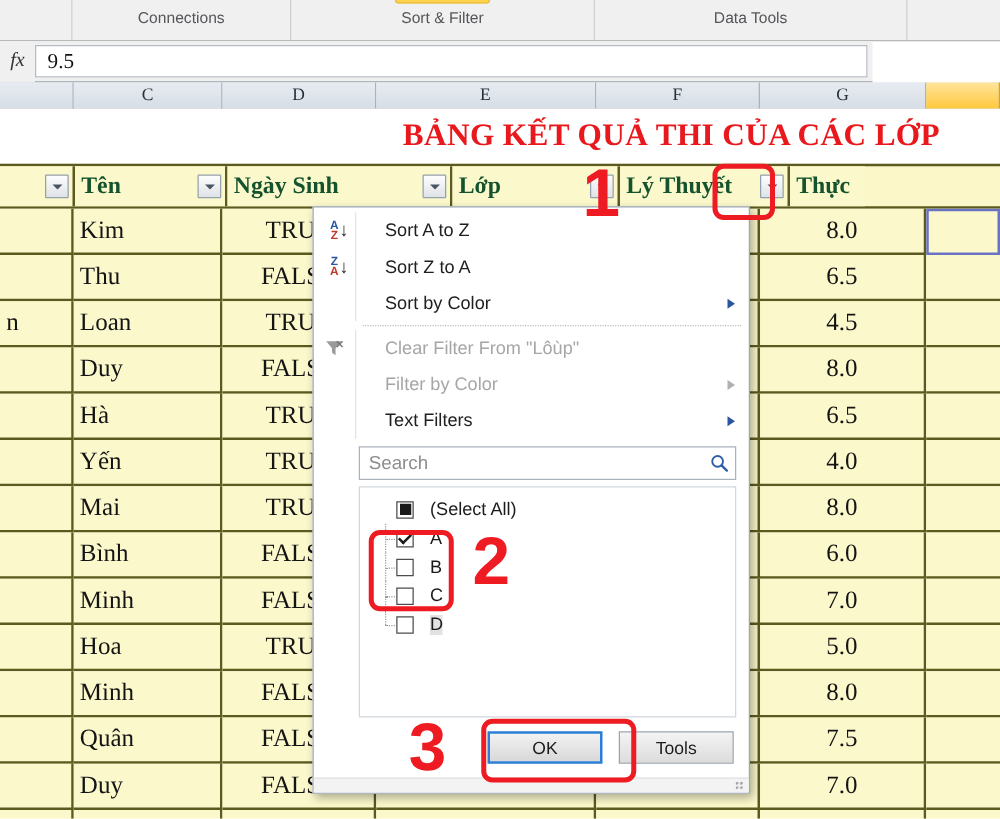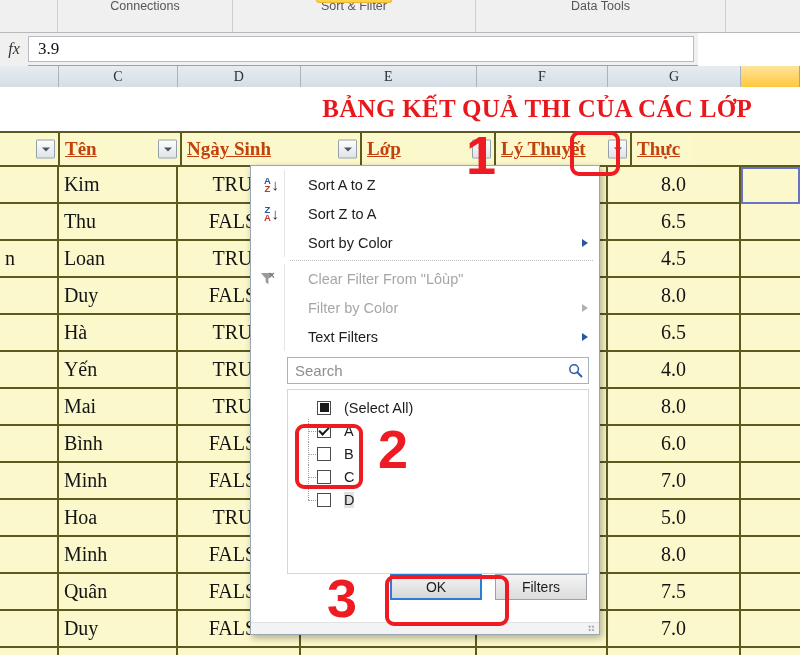--- a/index.html
+++ b/index.html
@@ -15,21 +15,21 @@
   
   #ribbon {
     position: absolute; left: 0; top: 0; width: 800px; height: 33px;
     background: #f0f0f0;
     border-bottom: 1px solid #b8b8b8;
     display: flex;
     align-items: flex-end;
   }
   .ribbon-group {
     height: 33px;
-    display: flex; align-items: flex-start; justify-content: center;
+    display: flex; align-items: center; justify-content: center;
     border-right: 1px solid #cfcfcf;
     position: relative;
     padding-bottom: 3px;
   }
   .ribbon-group-label {
     font-size: 12.5px; color: #55565a;
     font-family: "Liberation Sans", sans-serif;
   }
   .ribbon-g1 { width: 58px; }
   .ribbon-g2 { width: 175px; }
@@ -127,23 +127,22 @@
     border-right: 2px solid #5c5a1e;
     display: flex; align-items: center;
     position: relative;
     padding-left: 5px;
     overflow: hidden;
   }
   .th-label {
     font-family: "Liberation Serif", serif;
     font-weight: bold;
     font-size: 19px;
-    color: #c2410c;
+    color: #14532d;
     white-space: nowrap;
-    text-decoration: underline;
   }
   .filter-btn {
     position: absolute;
     right: 3px; top: 50%; transform: translateY(-50%);
     width: 19px; height: 19px;
     background: linear-gradient(#fdfdfd, #dfe3e8);
     border: 1px solid #93a0ae;
     border-radius: 1px;
     display: flex; align-items: center; justify-content: center;
   }
@@ -323,21 +322,21 @@
     font-size: 14.5px;
     color: #1b1b1b;
     margin-left: 13px;
     white-space: nowrap;
   }
   .list-label.focused { background: #e2e2e2; }
 
   
   #panel-buttons {
     height: 48px;
-    display: flex; align-items: flex-start; justify-content: flex-end;
+    display: flex; align-items: center; justify-content: flex-end;
     padding-right: 12px;
     gap: 13px;
   }
   .dlg-btn {
     width: 92px; height: 26px;
     background: linear-gradient(#f4f4f4, #dcdcdc);
     border: 1px solid #9ba4ae;
     display: flex; align-items: center; justify-content: center;
     font-family: "Liberation Sans", sans-serif;
     font-size: 14px;
@@ -397,21 +396,21 @@
     <span class="ribbon-group-label">Sort &amp; Filter</span>
   </div>
   <div class="ribbon-group ribbon-g4">
     <span class="ribbon-group-label">Data Tools</span>
   </div>
   <div class="ribbon-group ribbon-g5"></div>
 </div>
 
 <div id="formula-bar">
   <div id="fx-zone">fx</div>
-  <div id="formula-input">3.9</div>
+  <div id="formula-input">9.5</div>
 </div>
 
 <div id="col-header">
   <div class="col-head c-a"></div>
   <div class="col-head c-b">C</div>
   <div class="col-head c-c">D</div>
   <div class="col-head c-d">E</div>
   <div class="col-head c-e">F</div>
   <div class="col-head c-f">G</div>
   <div class="col-head c-g active"></div>
@@ -682,21 +681,21 @@
       <div class="list-item">
         <span class="tree-line" style="bottom: 50%;"></span>
         <span class="tree-stub"></span>
         <span class="cb"></span>
         <span class="list-label focused">D</span>
       </div>
     </div>
 
   <div id="panel-buttons">
     <div class="dlg-btn default">OK</div>
-    <div class="dlg-btn">Filters</div>
+    <div class="dlg-btn">Tools</div>
   </div>
   <div id="panel-grip"></div>
 </div>
 
 <div class="anno-num" id="anno-1">1</div>
 <div class="anno-rect" id="rect-1"></div>
 <div class="anno-num" id="anno-2">2</div>
 <div class="anno-rect" id="rect-2"></div>
 <div class="anno-num" id="anno-3">3</div>
 <div class="anno-rect" id="rect-3"></div>

